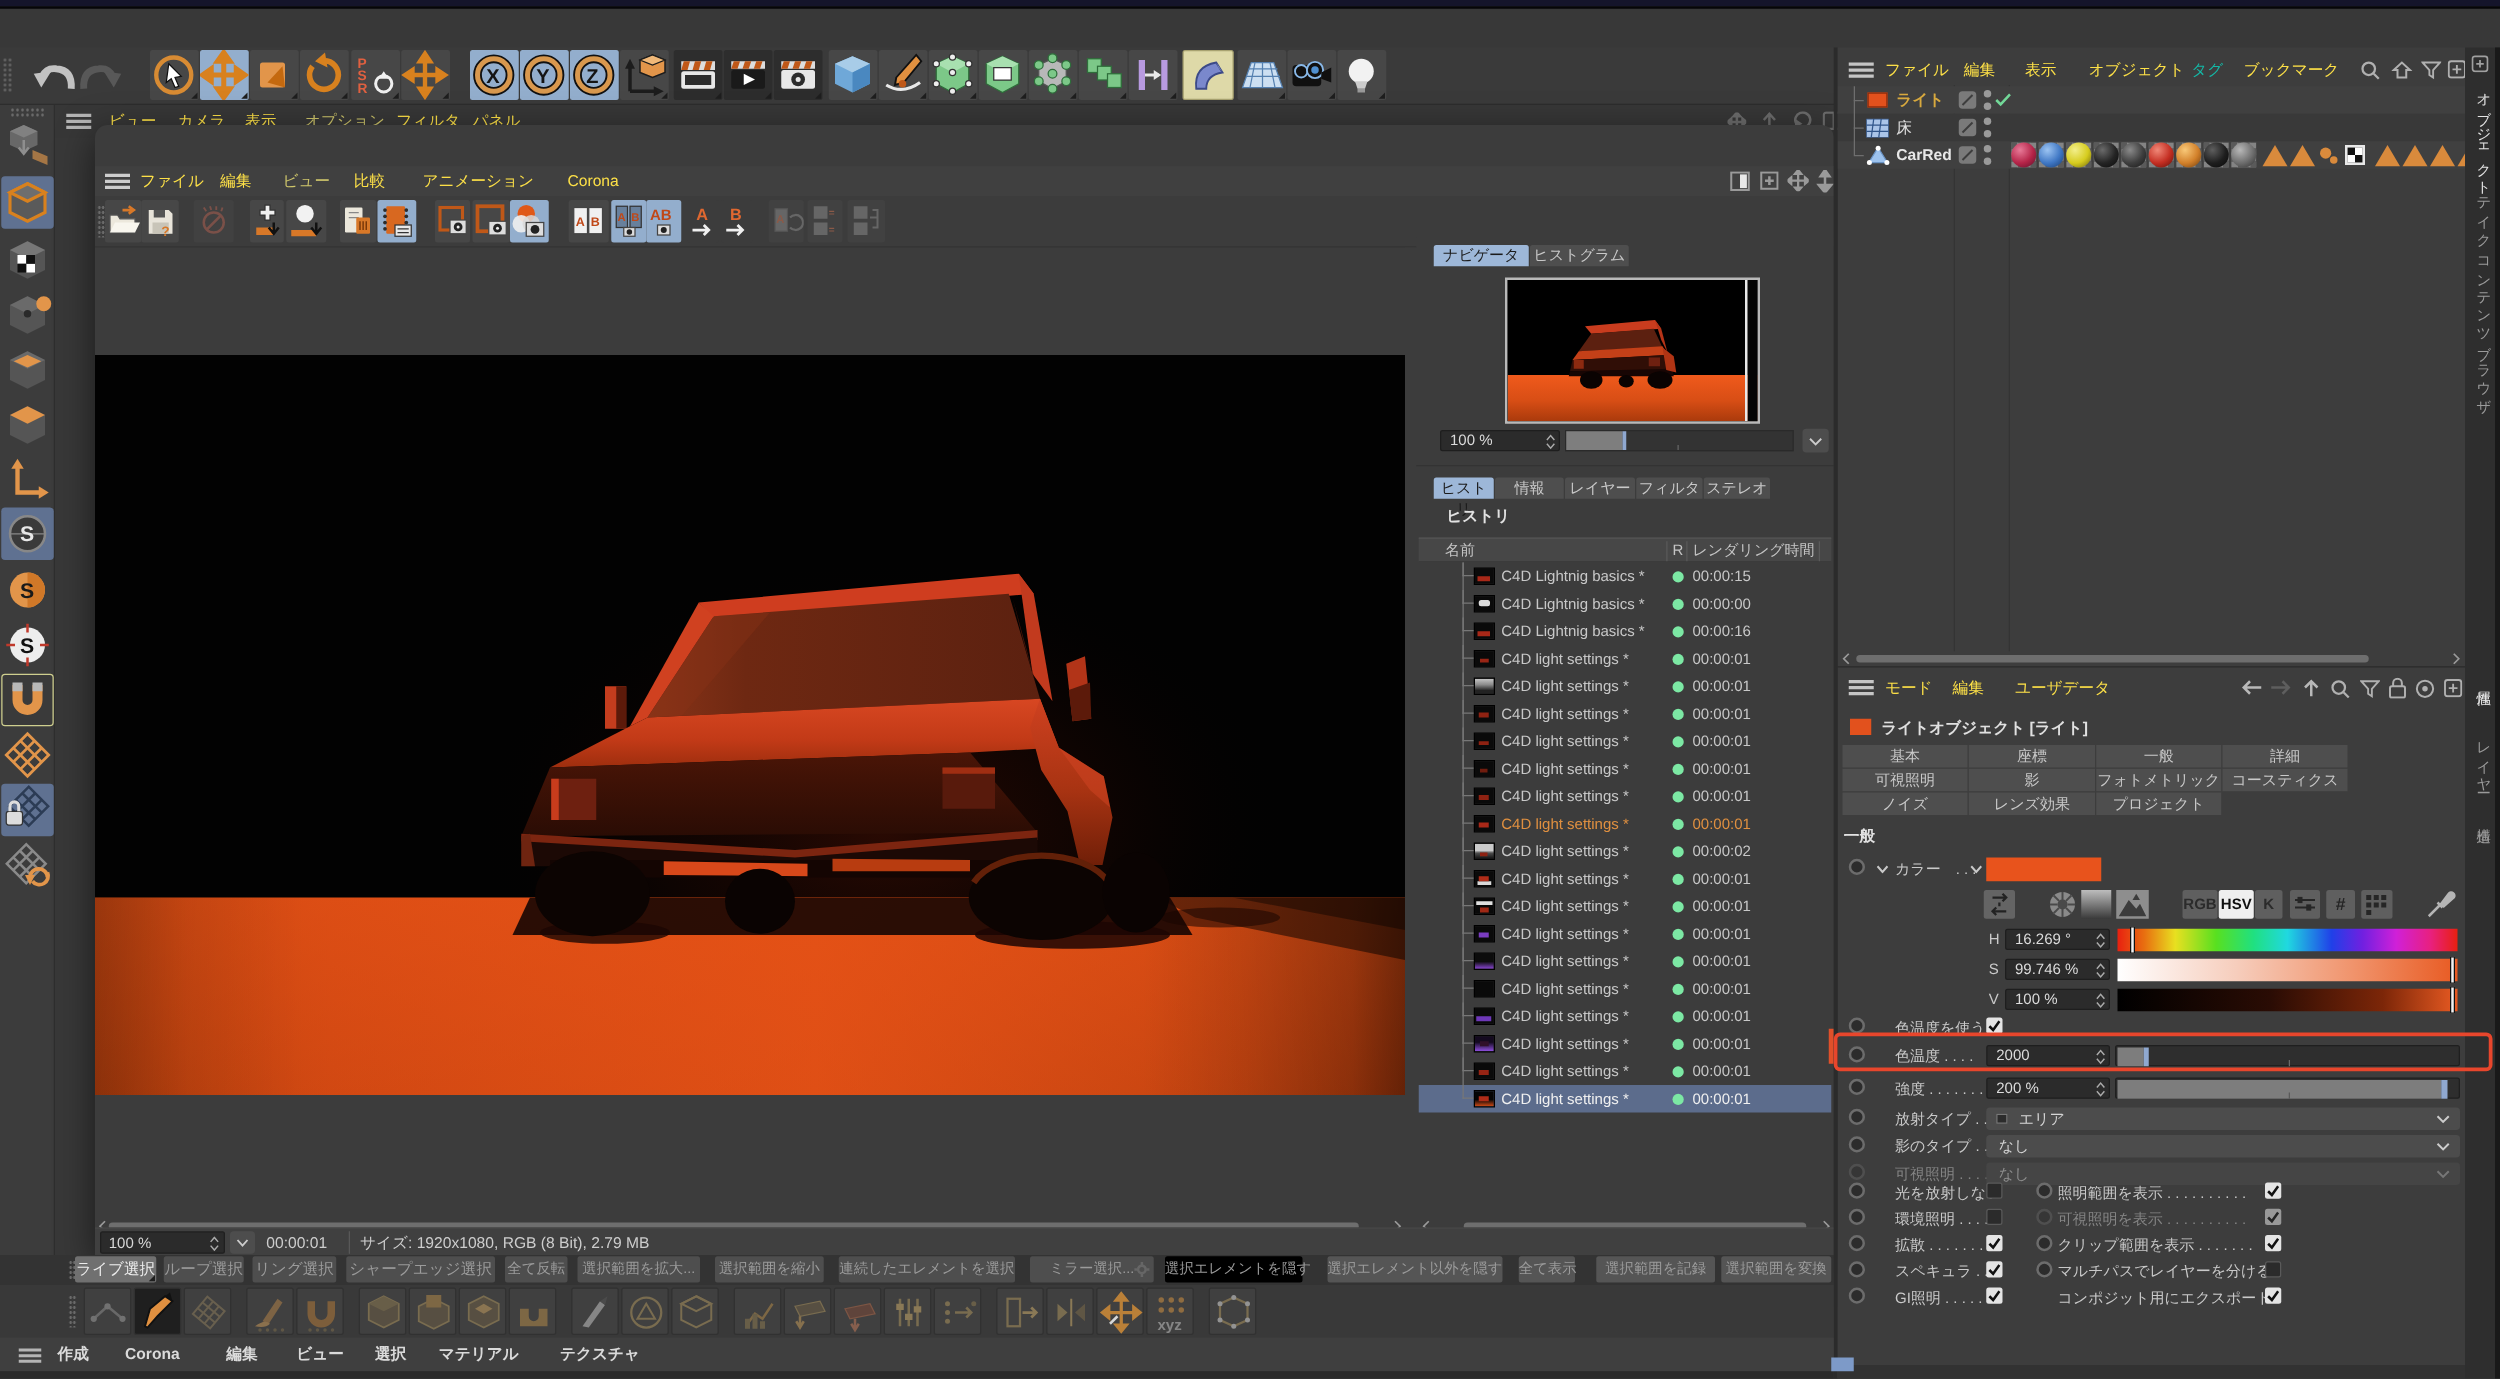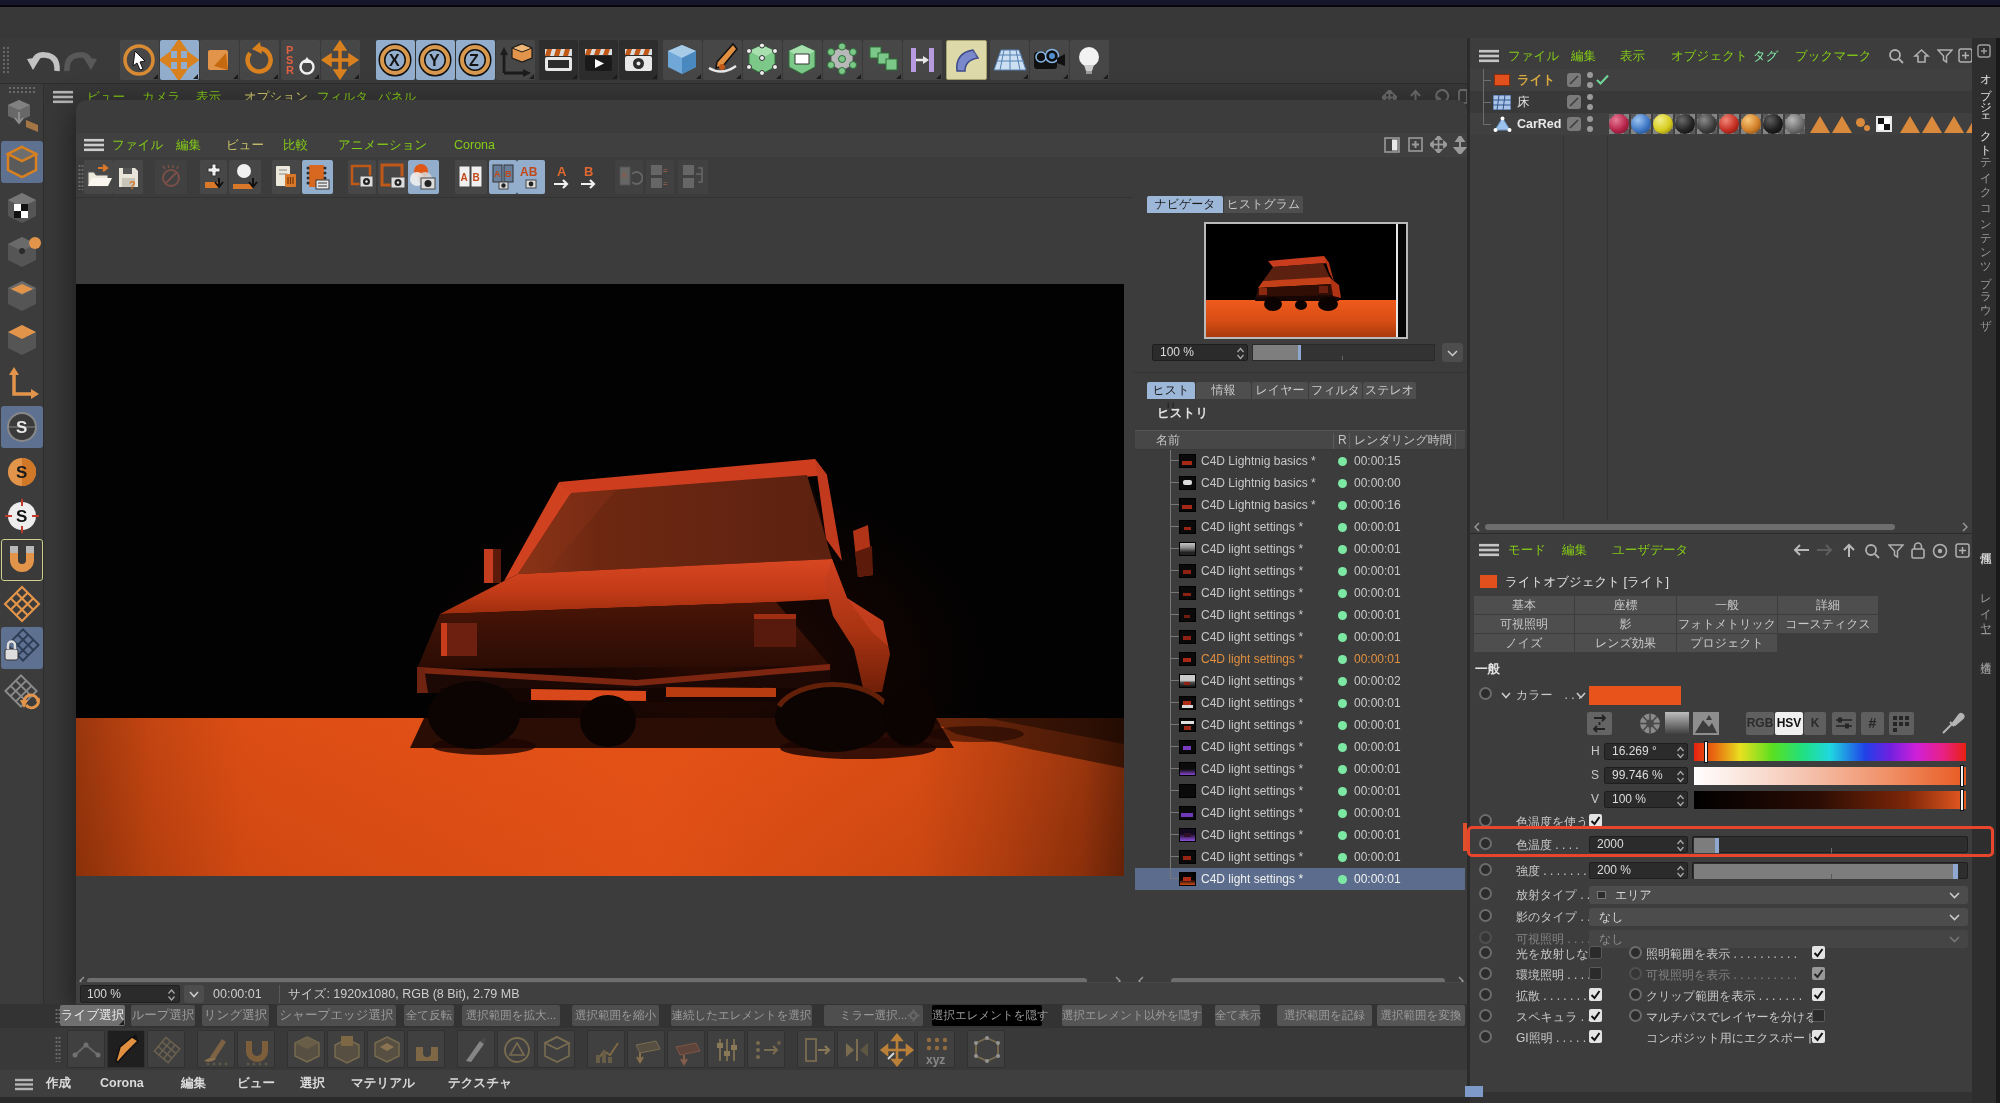--- a/index.html
+++ b/index.html
@@ -1,20 +1,20 @@
 <!DOCTYPE html>
 <html><head><meta charset="utf-8">
 <style>
 *{margin:0;padding:0;box-sizing:border-box}
 html,body{width:2000px;height:1103px;overflow:hidden;background:#3a3a3a;font-family:"Liberation Sans",sans-serif;}
 .abs{position:absolute}
 #root{position:relative;width:2000px;height:1103px;background:#383838;overflow:hidden}
 .cell{position:absolute;background:#474747;border-radius:2px}
 .tri:after{content:"";position:absolute;right:1px;bottom:1px;border-left:5px solid transparent;border-bottom:5px solid #1e1e1e}
-.mtxt{color:#84cc16;font-size:12.5px;line-height:26px;position:absolute;white-space:nowrap}
+.mtxt{color:#fde047;font-size:12.5px;line-height:26px;position:absolute;white-space:nowrap}
 svg{display:block}
 .tab{position:absolute;height:17px;background:#4e4e4e;color:#c9c9c9;font-size:12px;text-align:center;line-height:17px;border-radius:2px 2px 0 0}
 .tabsel{background:#9db7d8;color:#1b1b1b}
 .hrow{position:absolute;left:2px;width:330px;height:22px;font-size:12px;color:#c8c8c8}
 .hrow .nm{position:absolute;left:66px;top:0;line-height:22px;white-space:nowrap}
 .hrow .dot{position:absolute;left:203px;top:7px;width:9px;height:9px;border-radius:50%;background:#7ce8a4}
 .hrow .tm{position:absolute;left:219px;line-height:22px}
 .hrow .th{position:absolute;left:45px;top:5px;width:15px;height:12px;background:#0a0a0a;outline:1px solid #000;overflow:hidden}
 .hrow .st{position:absolute;left:35px;top:0px;width:10px;height:11px;border-left:1px solid #777;border-bottom:1px solid #777}
 .vline{position:absolute;left:37px;width:1px;background:#777}
@@ -1031,21 +1031,21 @@
         <g stroke="#c5c5c5" stroke-width="2.6">
           <line x1="1" y1="2.2" x2="21" y2="2.2"></line>
           <line x1="1" y1="7" x2="21" y2="7"></line>
           <line x1="1" y1="11.8" x2="21" y2="11.8"></line>
         </g>
       </svg>
     <div class="mtxt" style="left:38px;top:5px">ファイル</div>
     <div class="mtxt" style="left:101px;top:5px">編集</div>
     <div class="mtxt" style="left:150px;top:5px">表示</div>
     <div class="mtxt" style="left:201px;top:5px">オブジェクト</div>
-    <div class="mtxt" style="left:283px;top:5px;color:#86efac">タグ</div>
+    <div class="mtxt" style="left:283px;top:5px;color:#14b8a6">タグ</div>
     <div class="mtxt" style="left:325px;top:5px">ブックマーク</div>
     <svg class="abs" style="left:418px;top:10px" width="16" height="16">
         <circle cx="7" cy="7" r="5" fill="none" stroke="#b0b0b0" stroke-width="1.8"></circle>
         <line x1="11" y1="11" x2="15" y2="15" stroke="#b0b0b0" stroke-width="1.8"></line>
       </svg>
     <svg class="abs" style="left:443px;top:10px" width="17" height="16">
         <path d="M2 8 L8.5 2 L15 8 L12 8 L12 14 L5 14 L5 8 Z" fill="none" stroke="#b0b0b0" stroke-width="1.6"></path>
       </svg>
     <svg class="abs" style="left:467px;top:10px" width="16" height="16">
         <path d="M1 2 L15 2 L9.5 8 L9.5 14 L6.5 12 L6.5 8 Z" fill="none" stroke="#b0b0b0" stroke-width="1.5"></path>
@@ -1198,21 +1198,21 @@
         <circle cx="8" cy="8" r="6.5" fill="none" stroke="#b0b0b0" stroke-width="1.6"></circle>
         <circle cx="8" cy="8" r="2.2" fill="#b0b0b0"></circle>
       </svg>
     <svg class="abs" style="left:485px;top:9px" width="15" height="15">
         <rect x="1" y="1" width="13" height="13" rx="2" fill="none" stroke="#b0b0b0" stroke-width="1.5"></rect>
         <line x1="7.5" y1="4" x2="7.5" y2="11" stroke="#b0b0b0" stroke-width="1.5"></line>
         <line x1="4" y1="7.5" x2="11" y2="7.5" stroke="#b0b0b0" stroke-width="1.5"></line>
       </svg>
     
     <div class="abs" style="left:10px;top:41px;width:17px;height:13px;background:#e2511d"></div>
-    <div class="abs" style="left:35px;top:38px;line-height:20px;font-size:12.5px;font-weight:normal;color:#e0e0e0">ライトオブジェクト [ライト]</div>
+    <div class="abs" style="left:35px;top:38px;line-height:20px;font-size:12.5px;font-weight:bold;color:#e0e0e0">ライトオブジェクト [ライト]</div>
     
     <div class="atab" style="left:4px;top:62px">基本</div><div class="atab" style="left:105px;top:62px;width:101px">座標</div><div class="atab tabsel" style="left:207px;top:62px;border-radius:0">一般</div><div class="atab" style="left:308px;top:62px">詳細</div>
     <div class="atab" style="left:4px;top:81px">可視照明</div><div class="atab" style="left:105px;top:81px;width:101px">影</div><div class="atab" style="left:207px;top:81px">フォトメトリック</div><div class="atab" style="left:308px;top:81px">コースティクス</div>
     <div class="atab" style="left:4px;top:100px">ノイズ</div><div class="atab" style="left:105px;top:100px;width:101px">レンズ効果</div><div class="atab" style="left:207px;top:100px">プロジェクト</div>
     <div class="abs" style="left:5px;top:127px;font-weight:bold;font-size:12.5px;color:#e2e2e2">一般</div>
     
     <div class="radio" style="left:9px;top:153px"></div>
     <svg class="abs" style="left:31px;top:158px" width="10" height="7">
         <path d="M1 1 L5 5.5 L9 1" stroke="#c9c9c9" fill="none" stroke-width="1.6"></path>
       </svg>

